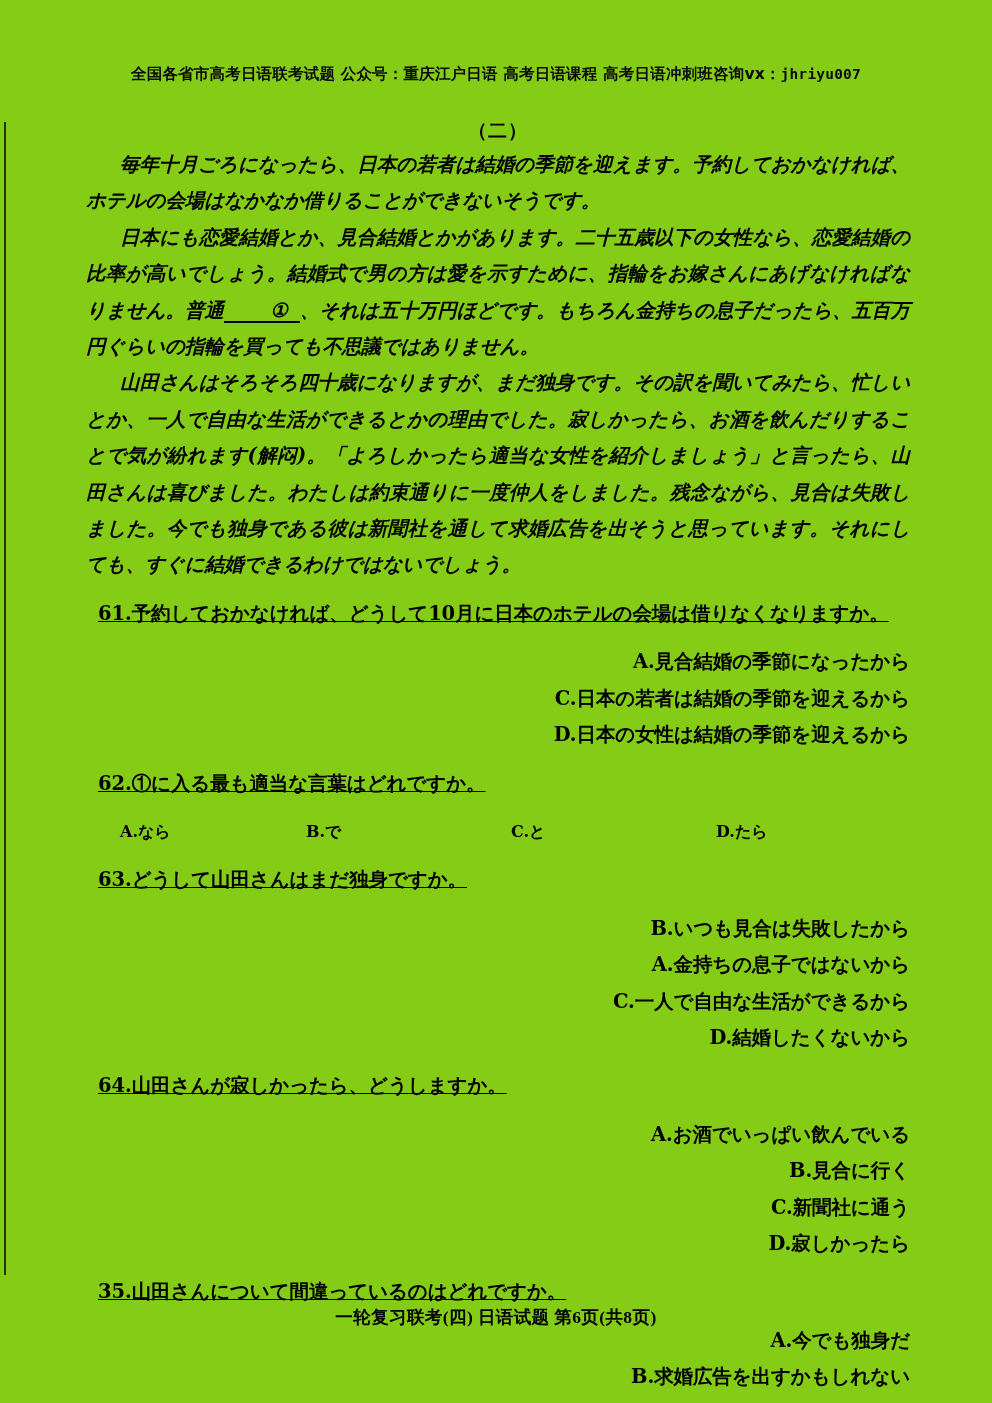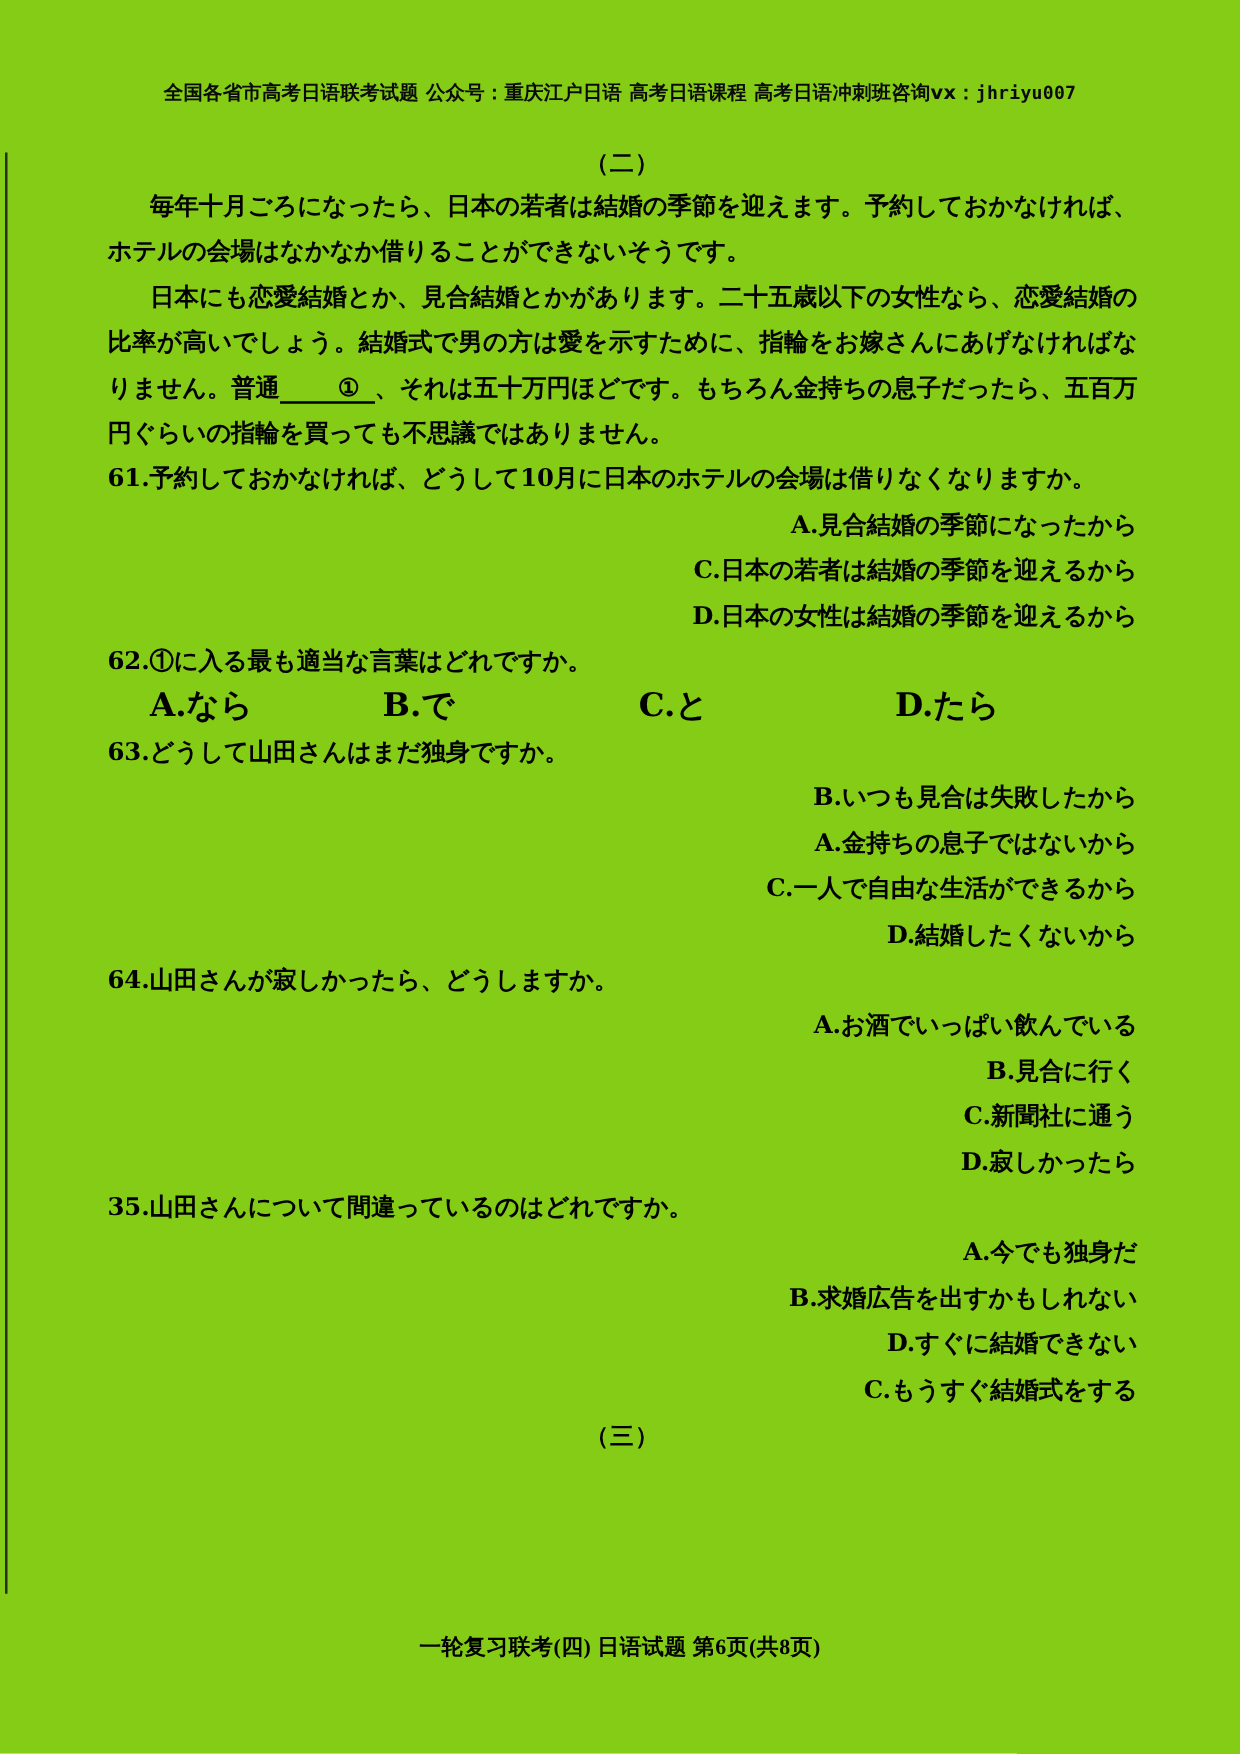--- a/index.html
+++ b/index.html
@@ -62,53 +62,55 @@
   }
   .para {
     font-size: 19.5px;
     line-height: 36.4px;
     text-indent: 34px;
     text-align: justify;
     text-justify: inter-character;
     font-weight: 700;
     letter-spacing: -0.1px;
     margin: 0;
+    font-style: italic;
   }
   .blank-underline {
     display: inline-block;
     min-width: 76px;
     text-align: center;
     border-bottom: 2px solid #000;
     line-height: 1.05;
     font-weight: 700;
   }
   .q {
     font-size: 19.5px;
     line-height: 36.4px;
     font-weight: 700;
-    margin: 0;
+    margin: 12px;
     white-space: nowrap;
     letter-spacing: -0.1px;
+    text-decoration: underline;
   }
   .q-num {
     font-family: "DejaVu Serif", "Liberation Serif", serif;
     font-weight: 700;
   }
   .opt {
     font-size: 19.5px;
     line-height: 36.4px;
     font-weight: 700;
     margin: 0;
     padding-left: 34px;
     white-space: nowrap;
     letter-spacing: -0.1px;
     text-align: right;
   }
   .opts-inline {
-    font-size: 26px;
+    font-size: 16px;
     line-height: 36.4px;
     font-weight: 700;
     margin: 0;
     padding-left: 34px;
     white-space: nowrap;
     display: flex;
   }
   .opts-inline .oi {
     display: inline-block;
   }
@@ -144,20 +146,21 @@
   </div>
 
   <div id="content">
 
     <div class="section-head">（二）</div>
 
     <p class="para">毎年十月ごろになったら、日本の若者は結婚の季節を迎えます。予約しておかなければ、ホテルの会場はなかなか借りることができないそうです。</p>
 
     <p class="para"><span>日本にも恋愛結婚とか、見合結婚とかがあります。二十五歳以下の女性なら、恋愛結婚の比率が高いでしょう。結婚式で男の方は愛を示すために、指輪をお嫁さんにあげなければなりません。普通</span><span class="blank-underline">①</span><span>、それは五十万円ほどです。もちろん金持ちの息子だったら、五百万円ぐらいの指輪を買っても不思議ではありません。</span></p>
 
+    <p class="para">山田さんはそろそろ四十歳になりますが、まだ独身です。その訳を聞いてみたら、忙しいとか、一人で自由な生活ができるとかの理由でした。寂しかったら、お酒を飲んだりすることで気が紛れます(解闷)。「よろしかったら適当な女性を紹介しましょう」と言ったら、山田さんは喜びました。わたしは約束通りに一度仲人をしました。残念ながら、見合は失敗しました。今でも独身である彼は新聞社を通して求婚広告を出そうと思っています。それにしても、すぐに結婚できるわけではないでしょう。</p>
 
     <p class="q"><span class="q-num">61.</span><span>予約しておかなければ、どうして10月に日本のホテルの会場は借りなくなりますか。</span></p>
     <p class="opt"><span class="opt-letter">A.</span><span>見合結婚の季節になったから</span></p>
     <p class="opt"><span class="opt-letter">C.</span><span>日本の若者は結婚の季節を迎えるから</span></p>
     <p class="opt"><span class="opt-letter">D.</span><span>日本の女性は結婚の季節を迎えるから</span></p>
 
     <p class="q"><span class="q-num">62.</span><span>①に入る最も適当な言葉はどれですか。</span></p>
     <div class="opts-inline">
       <span class="oi"><span class="opt-letter">A.</span><span>なら</span></span>
       <span class="oi"><span class="opt-letter">B.</span><span>で</span></span>

